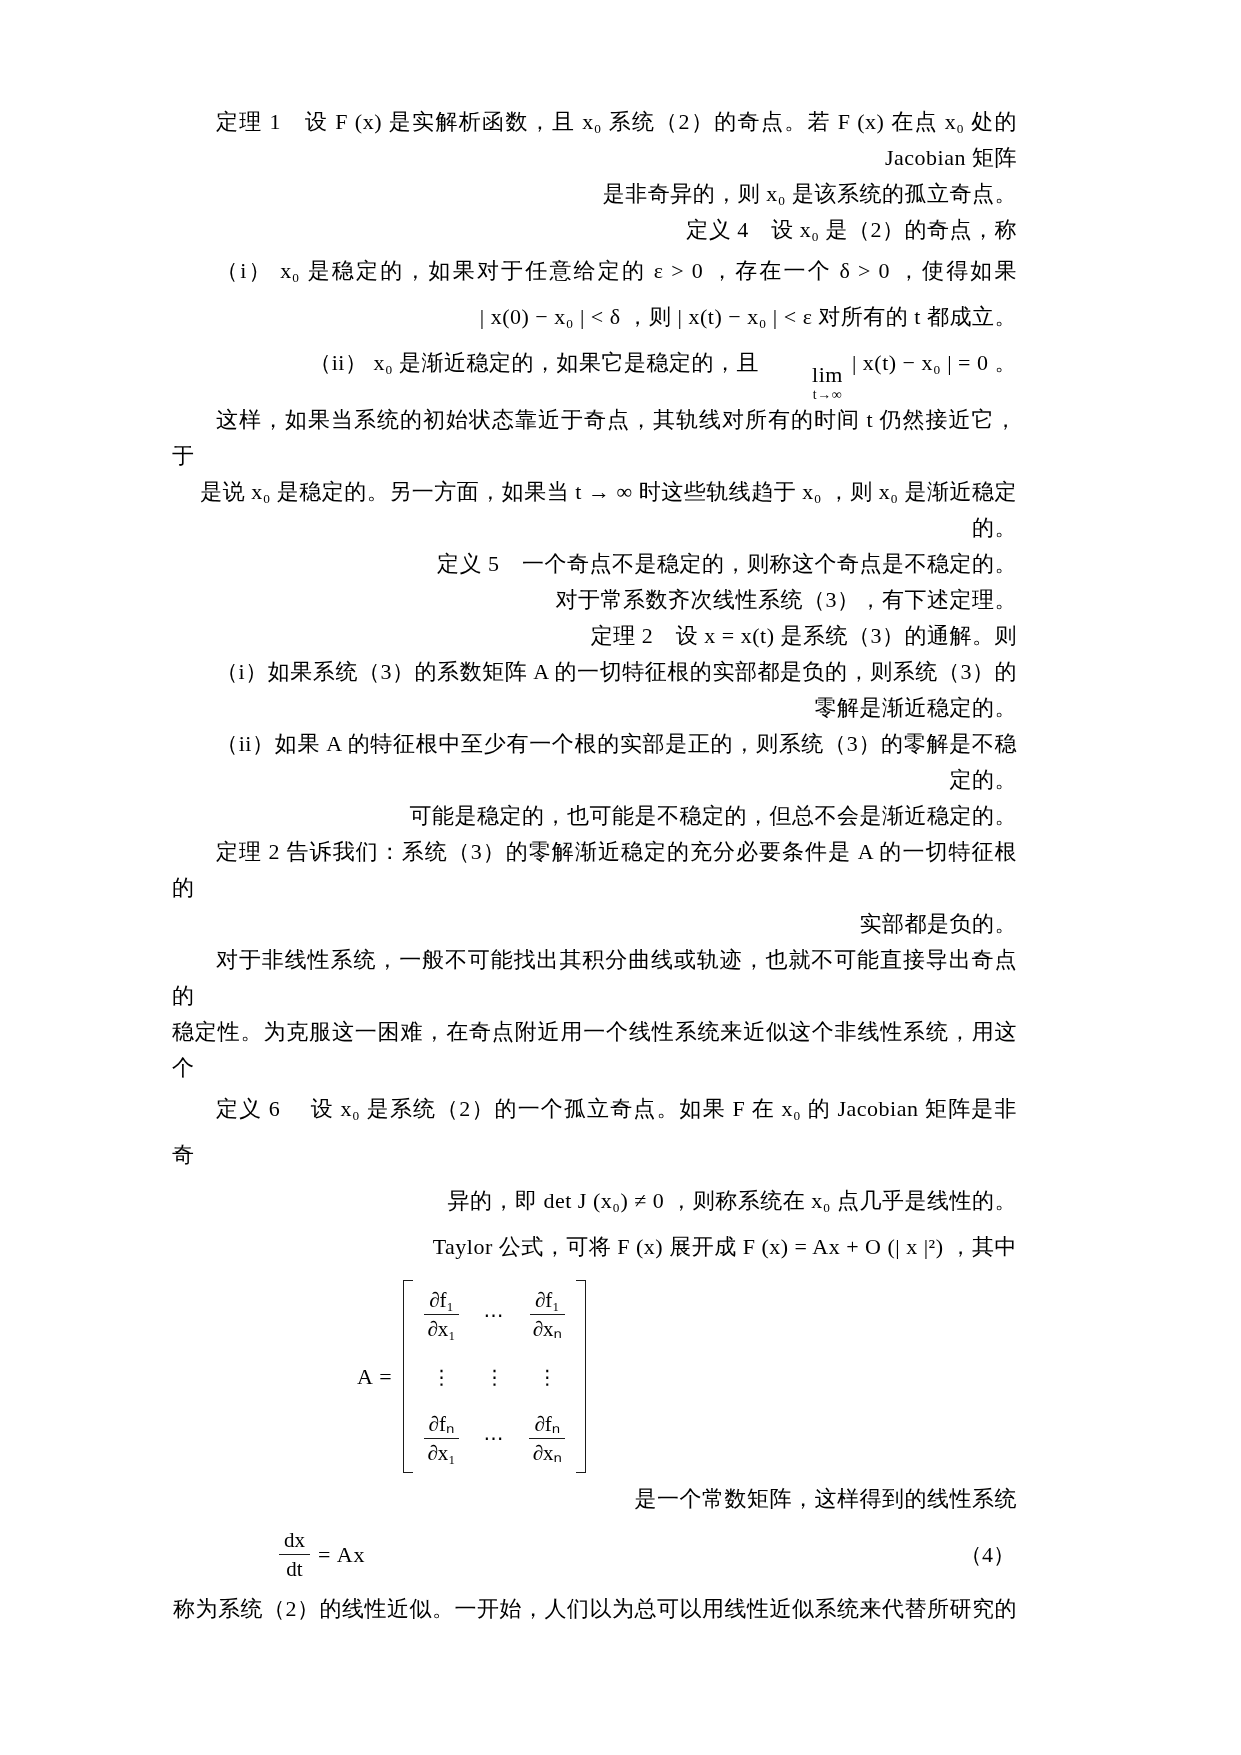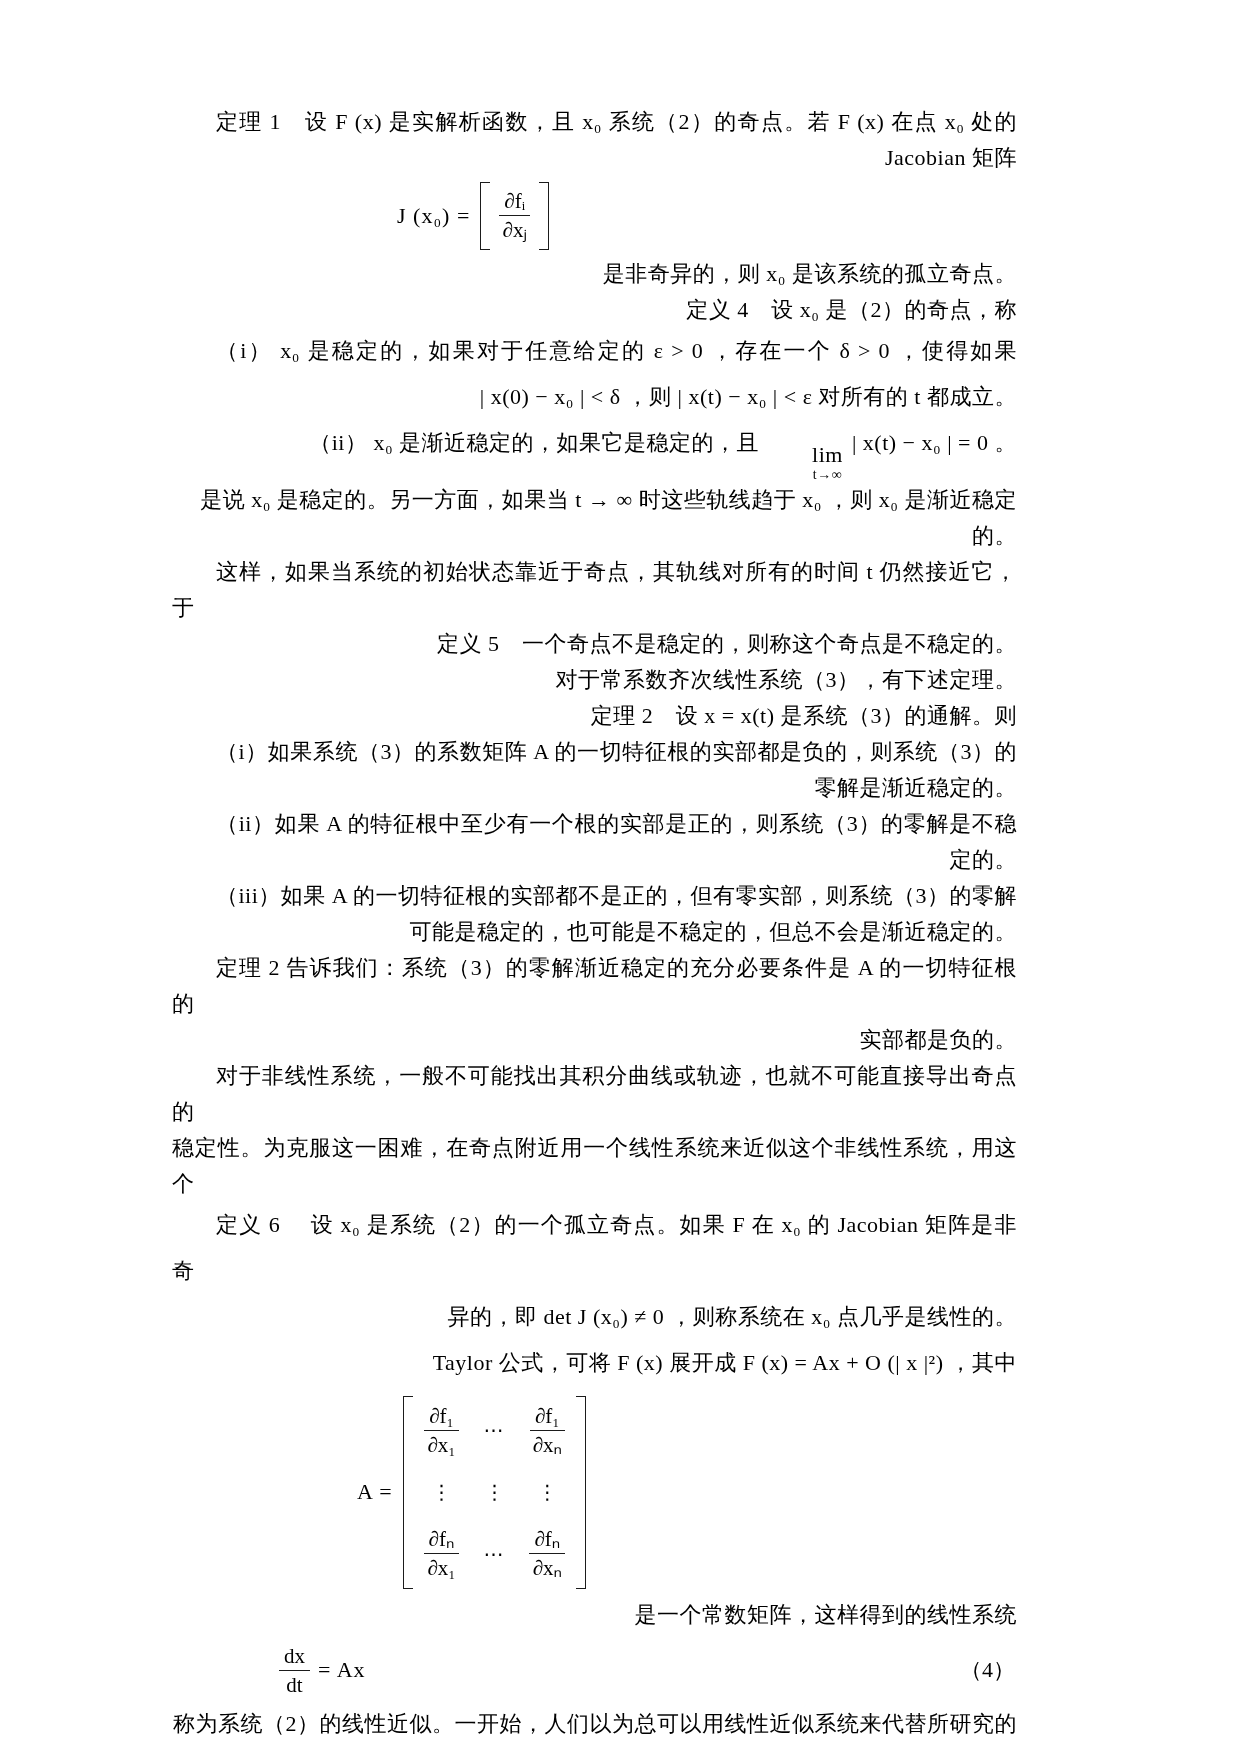--- a/index.html
+++ b/index.html
@@ -66,58 +66,44 @@
 </style>
 </head>
 <body>
 
 <div class="page">
   <div class="content">
 
     <div class="ln indent just">定理 1　设 F (x) 是实解析函数，且 x₀ 系统（2）的奇点。若 F (x) 在点 x₀ 处的</div>
     <div class="ln">Jacobian 矩阵</div>
 
-    <div class="formula f1">
-      <span class="flhs">J (x₀) =</span>
-      <span class="brwrap">
-        <span class="br l"></span>
-        <span class="brpad">
-          <span class="frac">
-            <span class="num">∂fᵢ</span>
-            <span class="den">∂xⱼ</span>
-          </span>
-        </span>
-        <span class="br r"></span>
-      </span>
-    </div>
 
     <div class="ln">是非奇异的，则 x₀ 是该系统的孤立奇点。</div>
     <div class="ln indent">定义 4　设 x₀ 是（2）的奇点，称</div>
     <div class="ln indent just tall">（i） x₀ 是稳定的，如果对于任意给定的 ε &gt; 0 ，存在一个 δ &gt; 0 ，使得如果</div>
     <div class="ln tall">| x(0) − x₀ | &lt; δ ，则 | x(t) − x₀ | &lt; ε 对所有的 t 都成立。</div>
 
     <div class="ln indent tall">
       <span>（ii） x₀ 是渐近稳定的，如果它是稳定的，且</span>
       <span class="limstack">
         <span>lim</span>
         <span class="limsub">t→∞</span>
       </span>
       <span>| x(t) − x₀ | = 0 。</span>
     </div>
 
+    <div class="ln indent just">这样，如果当系统的初始状态靠近于奇点，其轨线对所有的时间 t 仍然接近它，于</div>
     <div class="ln">是说 x₀ 是稳定的。另一方面，如果当 t → ∞ 时这些轨线趋于 x₀ ，则 x₀ 是渐近稳定的。</div>
-    <div class="ln indent just">这样，如果当系统的初始状态靠近于奇点，其轨线对所有的时间 t 仍然接近它，于</div>
     <div class="ln indent">定义 5　一个奇点不是稳定的，则称这个奇点是不稳定的。</div>
     <div class="ln indent">对于常系数齐次线性系统（3），有下述定理。</div>
     <div class="ln indent">定理 2　设 x = x(t) 是系统（3）的通解。则</div>
     <div class="ln indent just">（i）如果系统（3）的系数矩阵 A 的一切特征根的实部都是负的，则系统（3）的</div>
     <div class="ln">零解是渐近稳定的。</div>
     <div class="ln indent just">（ii）如果 A 的特征根中至少有一个根的实部是正的，则系统（3）的零解是不稳</div>
     <div class="ln">定的。</div>
-    <div class="ln indent just">（iii）如果 A 的一切特征根的实部都不是正的，但有零实部，则系统（3）的零解</div>
     <div class="ln">可能是稳定的，也可能是不稳定的，但总不会是渐近稳定的。</div>
     <div class="ln indent just">定理 2 告诉我们：系统（3）的零解渐近稳定的充分必要条件是 A 的一切特征根的</div>
     <div class="ln">实部都是负的。</div>
     <div class="ln indent just">对于非线性系统，一般不可能找出其积分曲线或轨迹，也就不可能直接导出奇点的</div>
     <div class="ln just">稳定性。为克服这一困难，在奇点附近用一个线性系统来近似这个非线性系统，用这个</div>
     <div class="ln indent just tall">定义 6　 设 x₀ 是系统（2）的一个孤立奇点。如果 F 在 x₀ 的 Jacobian 矩阵是非奇</div>
     <div class="ln tall">异的，即 det J (x₀) ≠ 0 ，则称系统在 x₀ 点几乎是线性的。</div>
     <div class="ln tall">Taylor 公式，可将 F (x) 展开成 F (x) = Ax + O (| x |²) ，其中</div>
 
     <div class="formula f2">

